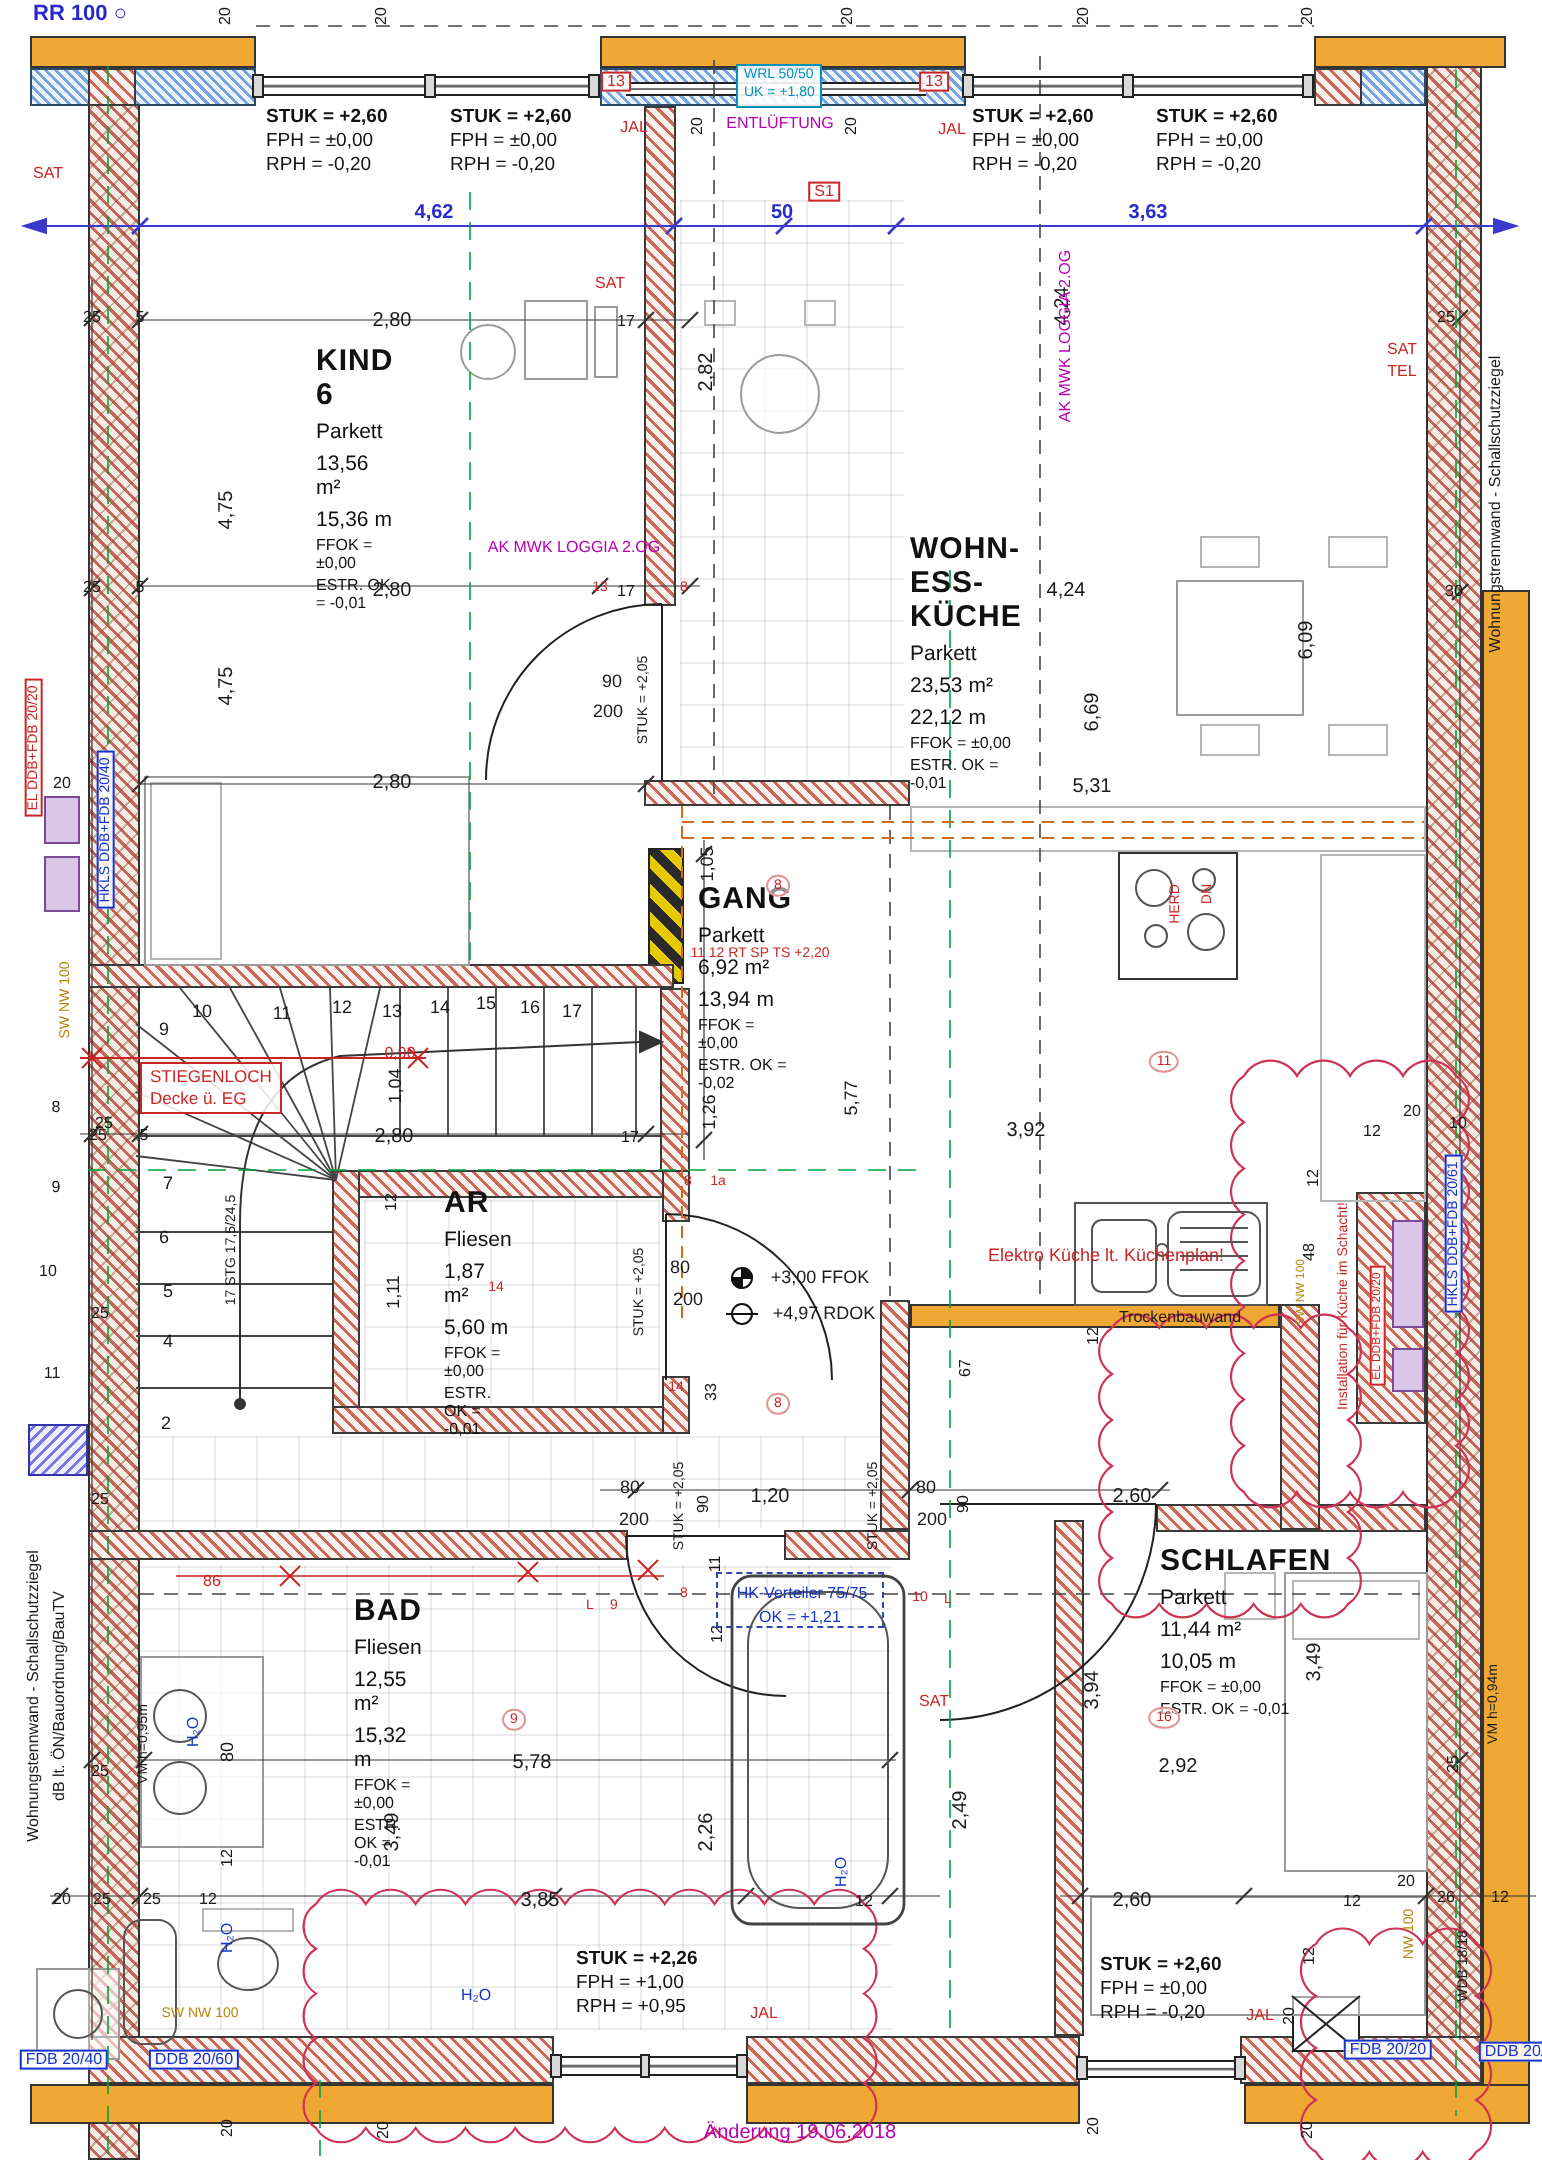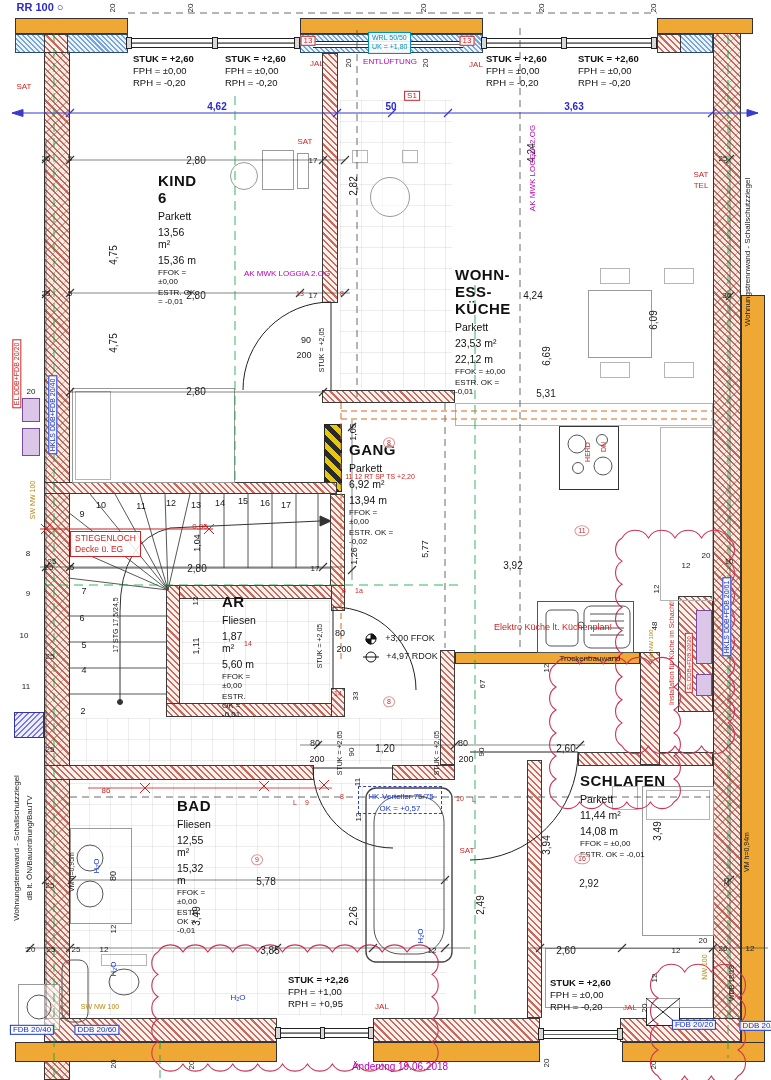--- a/index.html
+++ b/index.html
@@ -358,21 +358,21 @@
         <div class="rline">Fliesen</div>
         <div class="rline">12,55 m²</div>
         <div class="rline">15,32 m</div>
         <div class="rsmall">FFOK = ±0,00</div>
         <div class="rsmall">ESTR. OK = -0,01</div>
       </div>
       <div class="room" style="left: 580px; top: 772px;">
         <div class="rname">SCHLAFEN</div>
         <div class="rline">Parkett</div>
         <div class="rline">11,44 m²</div>
-        <div class="rline">14,08 m</div>
+        <div class="rline">10,05 m</div>
         <div class="rsmall">FFOK = ±0,00</div>
         <div class="rsmall">ESTR. OK = -0,01</div>
       </div>
     </div>
 
   <div class="rep">
 
   <div class="wnote" style="left: 133px; top: 53px;">
         <div class="l1">STUK = +2,60</div>
         <div>FPH = ±0,00</div>
@@ -528,21 +528,21 @@
       <div class="lbl rot" style="left: 352px; top: 752px; font-size: 8px;">90</div>
       <div class="lbl" style="left: 385px; top: 749px; font-size: 10px;">1,20</div>
       <div class="lbl" style="left: 463px; top: 744px; font-size: 9px;">80</div>
       <div class="lbl" style="left: 466px; top: 760px; font-size: 9px;">200</div>
       <div class="lbl rot" style="left: 437px; top: 753px; font-size: 7px;">STUK = +2,05</div>
       <div class="lbl rot" style="left: 482px; top: 752px; font-size: 8px;">90</div>
       <div class="lbl" style="left: 566px; top: 749px; font-size: 10px;">2,60</div>
       <div class="lbl rot" style="left: 358px; top: 782px; font-size: 8px;">11</div>
       <div class="lbl rot" style="left: 359px; top: 817px; font-size: 8px;">12</div>
       <div class="lbl c-b" style="left: 401px; top: 797px; font-size: 8px;">HK-Verteiler 75/75</div>
-      <div class="lbl c-b" style="left: 400px; top: 809px; font-size: 8px;">OK = +0,57</div>
+      <div class="lbl c-b" style="left: 400px; top: 809px; font-size: 8px;">OK = +1,21</div>
       <div class="lbl c-r" style="left: 295px; top: 803px; font-size: 7px;">L</div>
       <div class="lbl c-r" style="left: 307px; top: 803px; font-size: 7px;">9</div>
       <div class="lbl c-r" style="left: 342px; top: 797px; font-size: 7px;">8</div>
       <div class="lbl c-r" style="left: 460px; top: 799px; font-size: 7px;">10</div>
       <div class="lbl c-r" style="left: 474px; top: 800px; font-size: 7px;">L</div>
       <div class="lbl c-r" style="left: 106px; top: 791px; font-size: 8px;">86</div>
       <div class="lbl rot" style="left: 114px; top: 876px; font-size: 9px;">80</div>
       <div class="lbl rot" style="left: 114px; top: 929px; font-size: 8px;">12</div>
       <div class="lbl" style="left: 266px; top: 882px; font-size: 10px;">5,78</div>
       <div class="lbl rot" style="left: 197px; top: 916px; font-size: 10px;">3,49</div>

